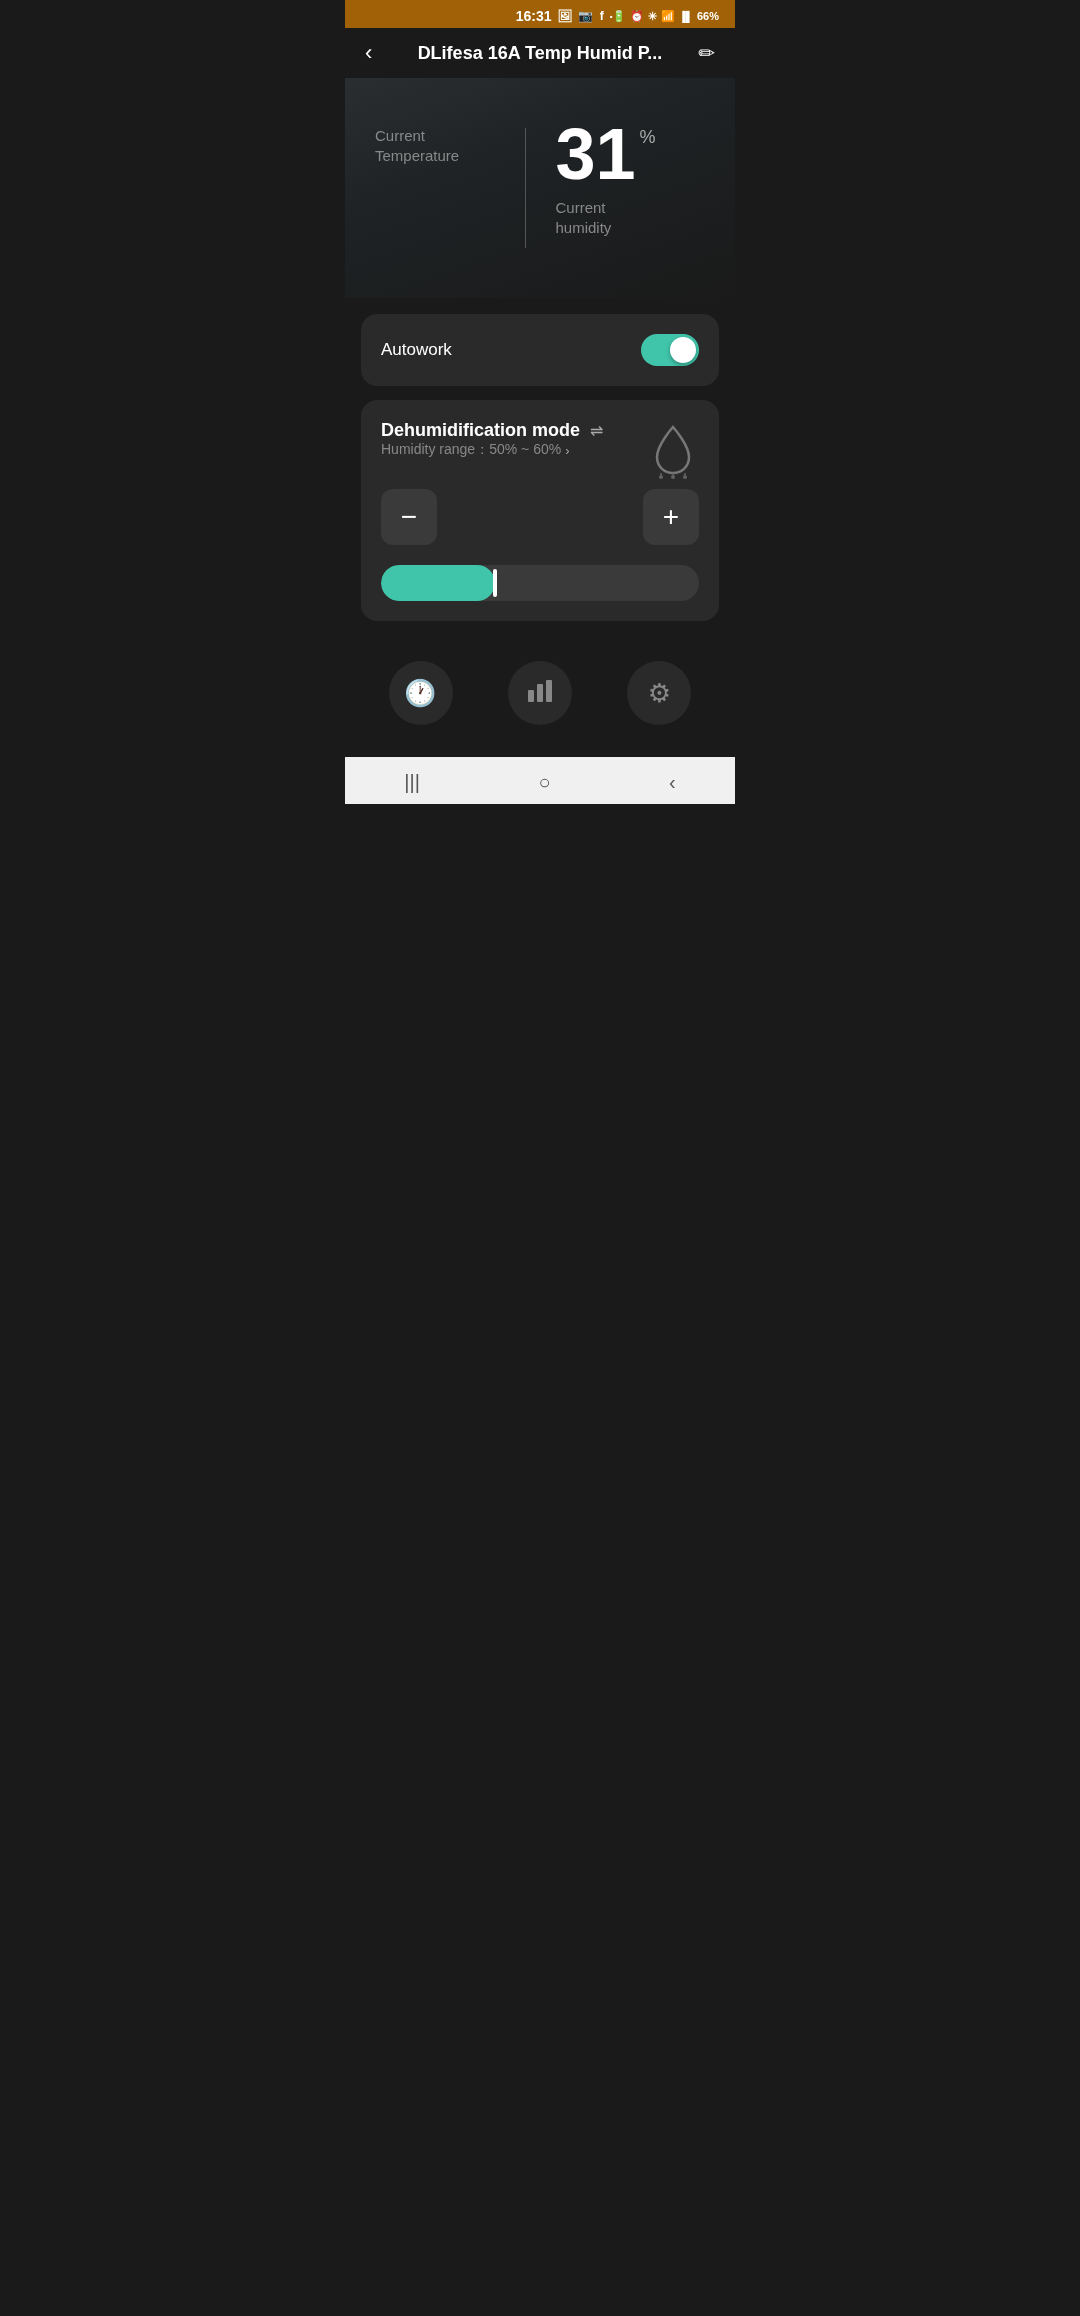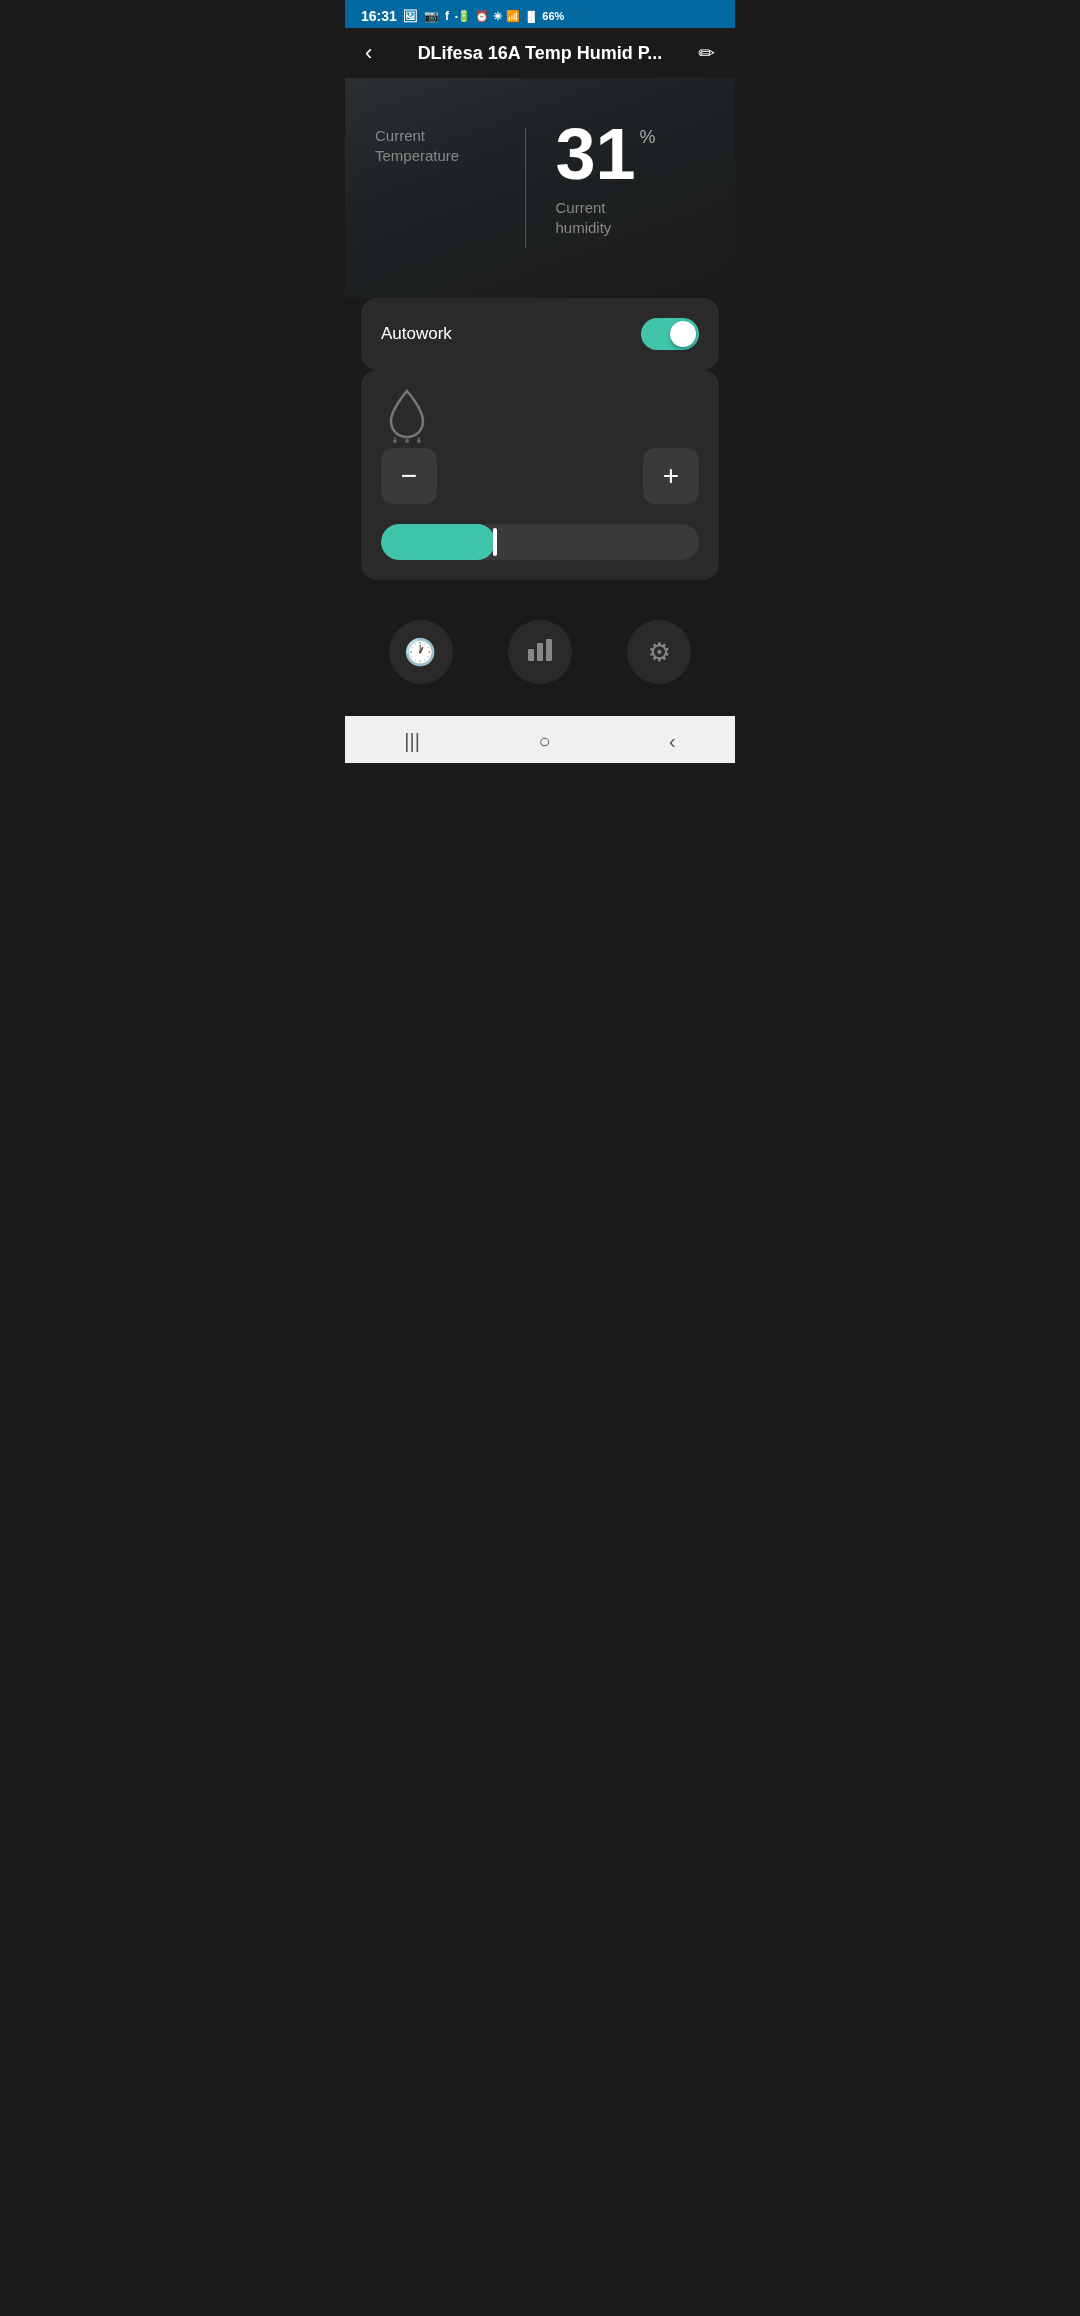--- a/index.html
+++ b/index.html
@@ -12,26 +12,26 @@
       width: 390px;
       min-height: 100vh;
       margin: 0 auto;
       position: relative;
       overflow-x: hidden;
     }
 
     
     .status-bar {
       display: flex;
-      justify-content: flex-start;
+      justify-content: flex-end;
       align-items: center;
       padding: 8px 16px 4px;
       font-size: 12px;
       font-weight: 600;
-      background: #0369a1;
+      background: #a16207;
     }
 
     .status-left {
       display: flex;
       align-items: center;
       gap: 6px;
     }
 
     .status-time {
       font-size: 14px;
@@ -130,20 +130,22 @@
       color: #888;
       margin-top: 8px;
       line-height: 1.3;
     }
 
     
     .cards-area {
       padding: 0 16px;
       display: flex;
       flex-direction: column;
+      gap: 14px;
+      margin-top: 16px;
     }
 
     
     .card {
       background: #2a2a2a;
       border-radius: 16px;
       padding: 20px 20px;
     }
 
     .autowork-card {
@@ -405,20 +407,30 @@
     <span class="autowork-label">Autowork</span>
     <div class="toggle-container">
       <div class="toggle-track">
         <div class="toggle-thumb"></div>
       </div>
     </div>
   </div>
 
   <div class="card mode-card">
     <div class="mode-header">
+      <div>
+        <div class="mode-title-row">
+          <span class="mode-title">Dehumidification mode</span>
+          <span class="mode-switch-icon">⇌</span>
+        </div>
+        <div class="humidity-range">
+          <span>Humidity range：50% ~ 60%</span>
+          <span class="humidity-range-arrow">›</span>
+        </div>
+      </div>
       <div class="mode-icon">
 
         <svg width="44" height="54" viewBox="0 0 44 54" fill="none" xmlns="http://www.w3.org/2000/svg" class="drop-svg">
 
           <path d="M22 2 C22 2 6 20 6 32 C6 41.5 13.2 48 22 48 C30.8 48 38 41.5 38 32 C38 20 22 2 22 2Z" fill="none" stroke="#aaa" stroke-width="2.5"></path>
 
           <ellipse cx="10" cy="52" rx="2" ry="2" fill="#888"></ellipse>
           <ellipse cx="22" cy="52" rx="2" ry="2" fill="#888"></ellipse>
           <ellipse cx="34" cy="52" rx="2" ry="2" fill="#888"></ellipse>
 

